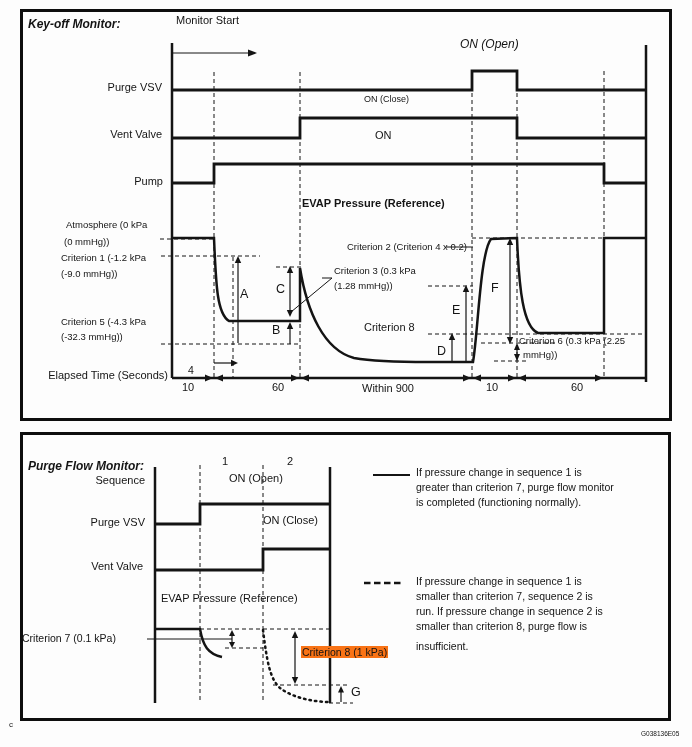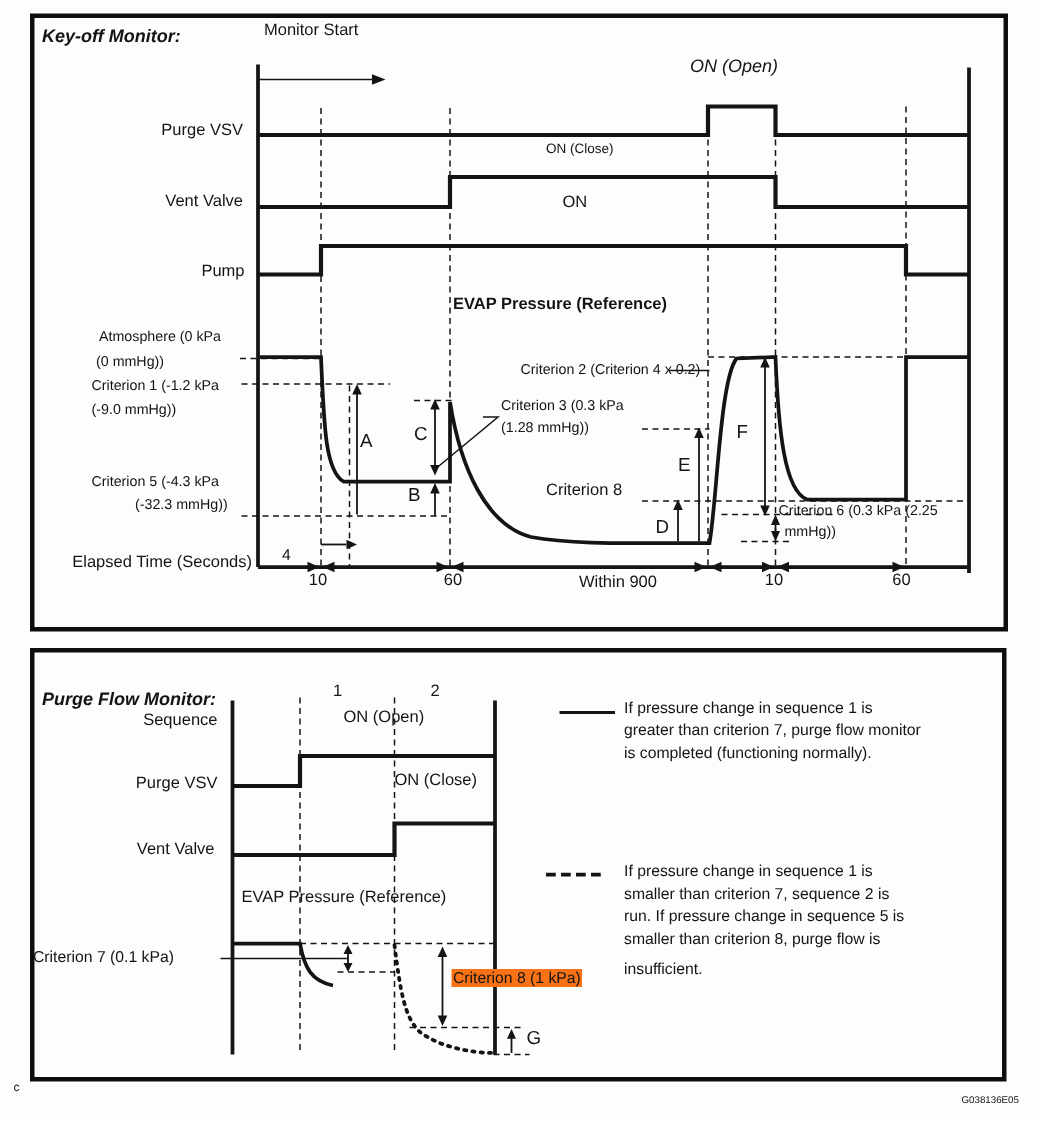--- a/index.html
+++ b/index.html
@@ -6,21 +6,21 @@
   .page{position:relative;width:692px;height:747px;background:#fdfdfd;
         font-family:"Liberation Sans", sans-serif;color:#141414;overflow:hidden;}
   .panel{position:absolute;border:3px solid #0e0e0e;background:transparent;}
   svg.draw{position:absolute;left:0;top:0;z-index:2;}
   .lbl{position:absolute;z-index:3;white-space:nowrap;line-height:1.18;}
   .b{font-weight:bold;}
   .s65{font-size:6.5px;} .s8{font-size:8px;} .s9{font-size:9px;}
   .s95{font-size:9.5px;} .s105{font-size:10.5px;} .s11{font-size:11px;}
   .s12{font-size:12px;font-style:italic;} .s125{font-size:12.5px;}
   .ra{text-align:right;}
-  .ctr{transform:translateX(-50%);margin-left:24px;}
+  .ctr{transform:translateX(-50%);}
   .wbg{background:#f97316;padding:0 1px;}
   .stroke{fill:none;stroke:#141414;}
 </style>
 </head>
 <body>
 
 <div class="page">
 
   <div class="panel" style="left:20px;top:9px;width:646px;height:406px;"></div>
   <div class="panel" style="left:20px;top:432px;width:645px;height:283px;"></div>
@@ -152,21 +152,21 @@
   <div class="lbl s11 ra" style="left:60px;top:128px;width:102px;">Vent Valve</div>
   <div class="lbl s11" style="left:375px;top:129px;">ON</div>
   <div class="lbl s11 ra" style="left:60px;top:175px;width:103px;">Pump</div>
   <div class="lbl b s11" style="left:302px;top:197px;">EVAP Pressure (Reference)</div>
 
   <div class="lbl s95" style="left:66px;top:219px;text-align:center;">Atmosphere (0 kPa</div>
   <div class="lbl s95" style="left:64px;top:236px;">(0 mmHg))</div>
   <div class="lbl s95" style="left:61px;top:252px;">Criterion 1 (-1.2 kPa</div>
   <div class="lbl s95" style="left:61px;top:268px;">(-9.0 mmHg))</div>
   <div class="lbl s95" style="left:61px;top:316px;">Criterion 5 (-4.3 kPa</div>
-  <div class="lbl s95" style="left:61px;top:331px;margin-left:29px;">(-32.3 mmHg))</div>
+  <div class="lbl s95" style="left:61px;top:331px;">(-32.3 mmHg))</div>
 
   <div class="lbl s95" style="left:347px;top:241px;">Criterion 2 (Criterion 4 x 0.2)</div>
   <div class="lbl s95" style="left:334px;top:265px;">Criterion 3 (0.3 kPa</div>
   <div class="lbl s95" style="left:334px;top:280px;">(1.28 mmHg))</div>
   <div class="lbl s11" style="left:364px;top:321px;">Criterion 8</div>
   <div class="lbl s95" style="left:519px;top:335px;">Criterion 6 (0.3 kPa (2.25</div>
   <div class="lbl s95" style="left:523px;top:349px;">mmHg))</div>
 
   <div class="lbl s125" style="left:240px;top:287px;">A</div>
   <div class="lbl s125" style="left:272px;top:323px;">B</div>
@@ -195,20 +195,20 @@
   <div class="lbl s105" style="left:22px;top:632px;">Criterion 7 (0.1 kPa)</div>
   <div class="lbl s105 wbg" style="left:301px;top:646px;">Criterion 8 (1 kPa)</div>
   <div class="lbl s125" style="left:351px;top:685px;">G</div>
 
   <div class="lbl s105" style="left:416px;top:466px;">If pressure change in sequence 1 is</div>
   <div class="lbl s105" style="left:416px;top:481px;">greater than criterion 7, purge flow monitor</div>
   <div class="lbl s105" style="left:416px;top:496px;">is completed (functioning normally).</div>
 
   <div class="lbl s105" style="left:416px;top:575px;">If pressure change in sequence 1 is</div>
   <div class="lbl s105" style="left:416px;top:590px;">smaller than criterion 7, sequence 2 is</div>
-  <div class="lbl s105" style="left:416px;top:605px;">run. If pressure change in sequence 5 is</div>
+  <div class="lbl s105" style="left:416px;top:605px;">run. If pressure change in sequence 2 is</div>
   <div class="lbl s105" style="left:416px;top:620px;">smaller than criterion 8, purge flow is</div>
   <div class="lbl s105" style="left:416px;top:640px;">insufficient.</div>
 
   <div class="lbl s8" style="left:9px;top:720px;">c</div>
   <div class="lbl s65" style="left:641px;top:730px;">G038136E05</div>
 
 </div>
 
 </body></html>

